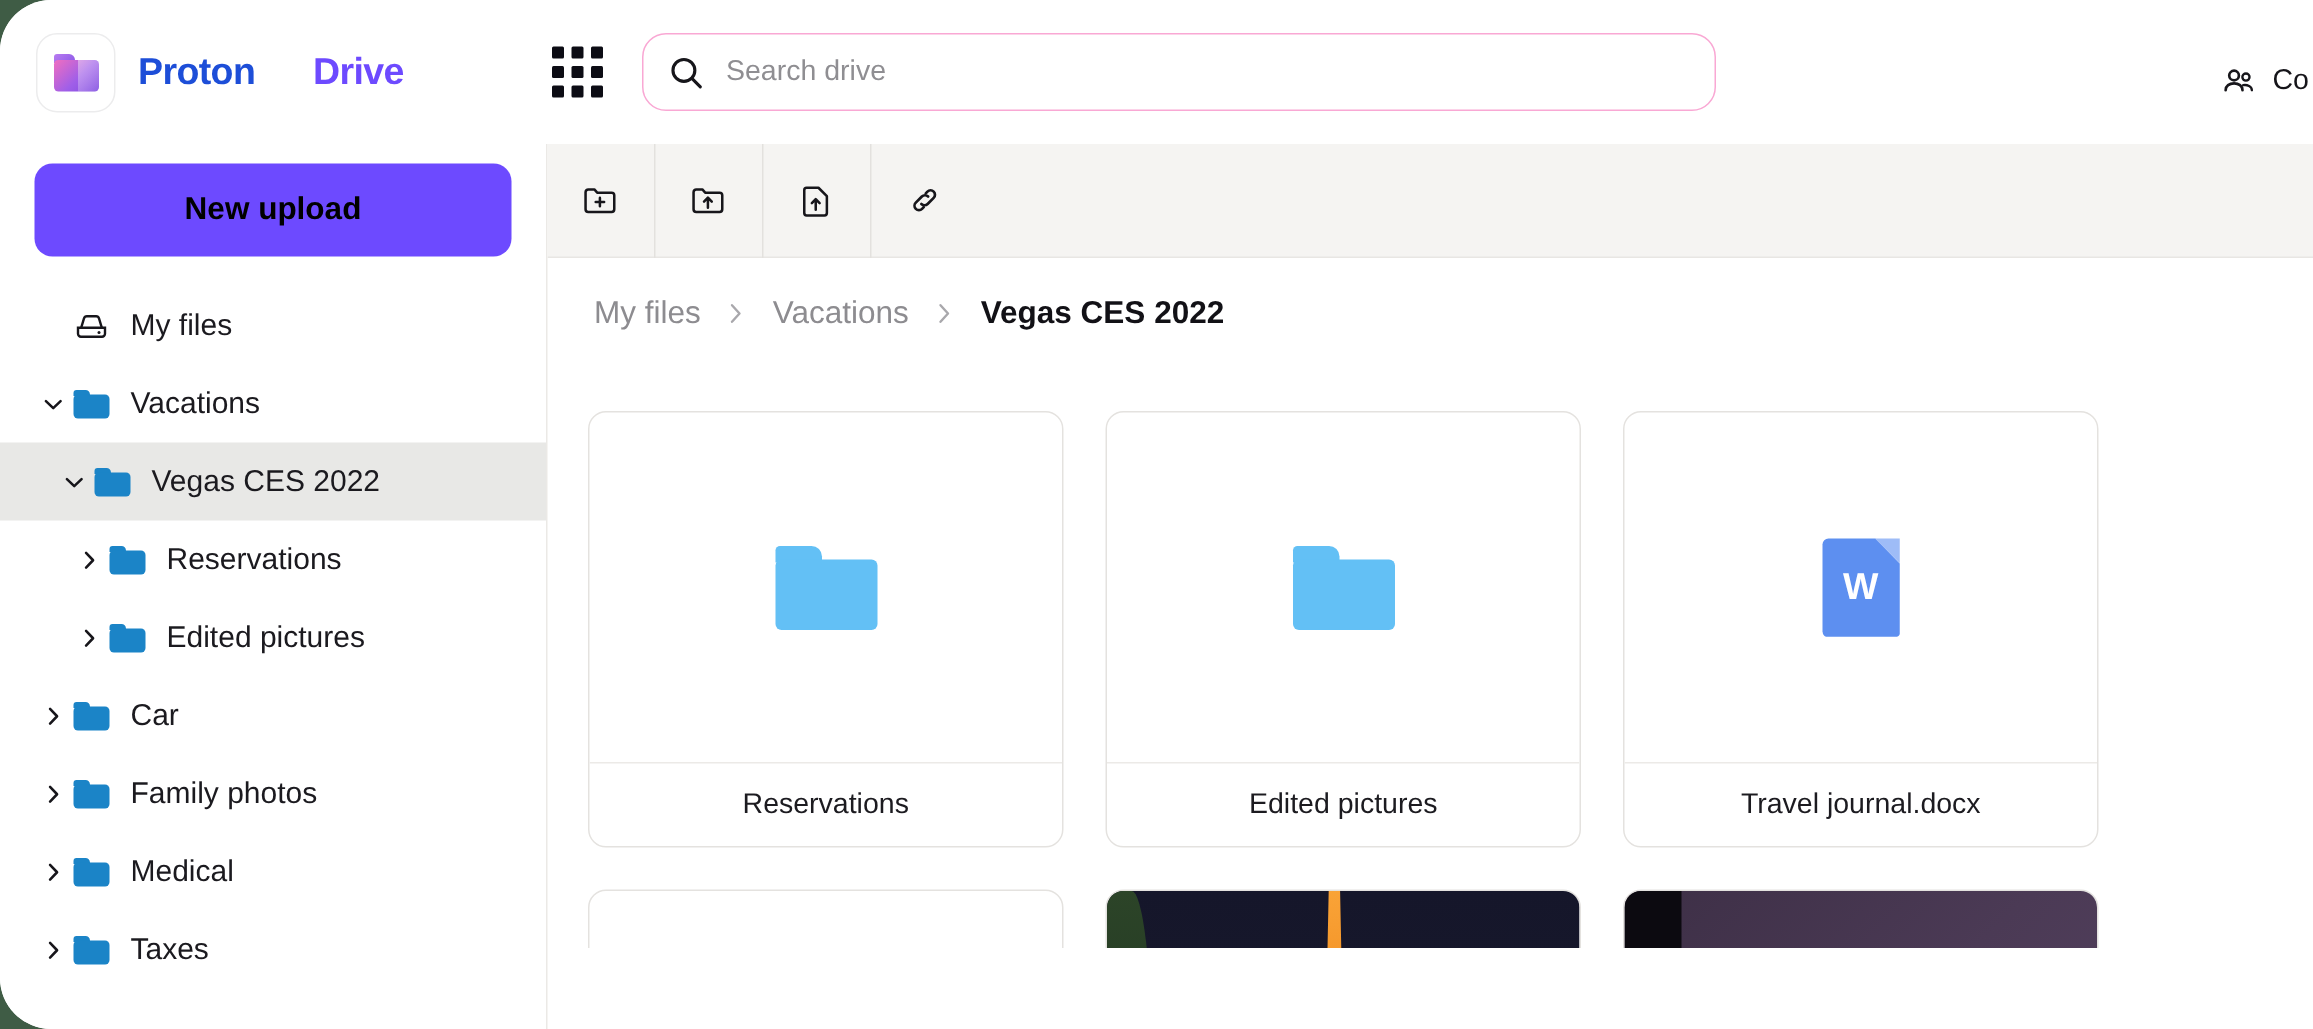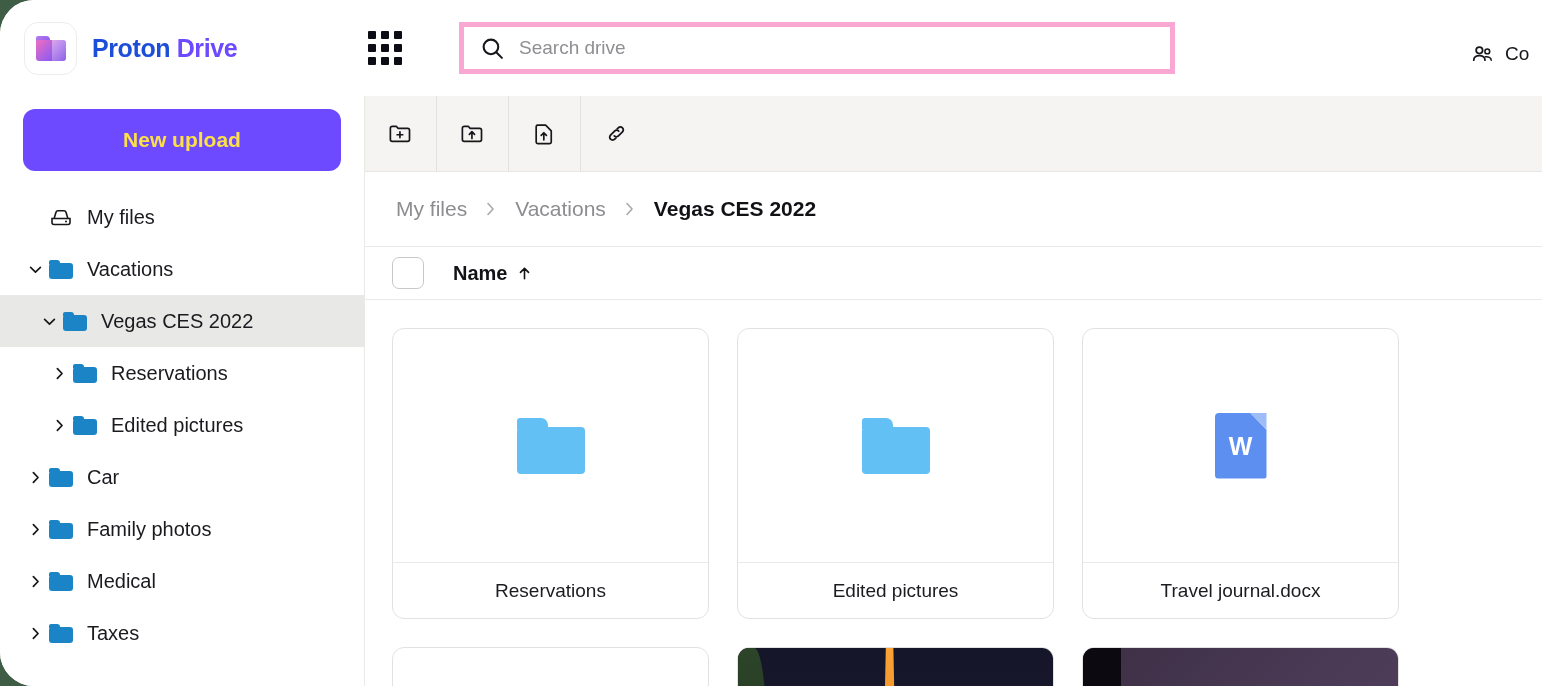--- a/index.html
+++ b/index.html
@@ -85,21 +85,21 @@
     background: linear-gradient(135deg, rgba(255,255,255,.42), rgba(255,255,255,.12));
   }
   .brand-name {
     margin-left: 15px;
     font-size: 25px;
     font-weight: 700;
     letter-spacing: -0.4px;
     white-space: nowrap;
   }
   .brand-name .p1 { color: #1d4ed8; }
-  .brand-name .p2 { color: #6d4aff; }
+  .brand-name .p2 { color: #6d4aff; margin-left: 32px; }
 
   .app-grid {
     width: 34px; height: 34px;
     margin-left: 4px;
     display: grid;
     grid-template-columns: repeat(3, 8px);
     grid-template-rows: repeat(3, 8px);
     gap: 5px;
     align-content: center;
     justify-content: center;
@@ -113,49 +113,48 @@
     border-radius: 1px;
   }
 
   .search-wrap {
     margin-left: 26px;
     flex: 0 0 auto;
   }
   #search-box {
     width: 716px;
     height: 52px;
-    border: 5px solid #f9a8d4;
-    border-radius: 0;
+    border: 1px solid #f9a8d4;
+    border-radius: 16px;
     background: #fff;
     display: flex;
     align-items: center;
     box-sizing: border-box;
     padding: 0 16px;
     cursor: text;
-    margin-left: 31px;
   }
   #search-box .mag { flex: 0 0 auto; display:block; }
   #search-input {
     border: none;
     outline: none;
     background: transparent;
     font-family: "Liberation Sans", sans-serif;
     font-size: 19px;
     color: #1d1c1f;
     margin-left: 14px;
     width: 630px;
     padding: 0;
   }
   #search-input::placeholder { color: #8f8e92; opacity: 1; }
 
   .topbar-right {
     margin-left: auto;
     display: flex;
     align-items: center;
-    padding-right: 10px;
+    padding-right: 0;
     flex: 0 0 auto;
     overflow: hidden;
     width: 62px;
     white-space: nowrap;
     margin-top: 12px;
   }
   .contacts-btn {
     display: flex;
     align-items: center;
     gap: 10px;
@@ -174,21 +173,21 @@
     background: #ffffff;
     box-sizing: border-box;
     overflow: hidden;
   }
   #new-upload-btn {
     margin: 13px 23px 0 23px;
     height: 62px;
     width: 318px;
     border-radius: 12px;
     background: #6d4aff;
-    color: #fde047;
+    color: #000000;
     font-size: 21px;
     font-weight: 700;
     border: none;
     font-family: "Liberation Sans", sans-serif;
     cursor: pointer;
     display: flex;
     align-items: center;
     justify-content: center;
   }
 
@@ -727,29 +726,20 @@
       </span>
       <span class="crumb">Vacations</span>
       <span class="crumb-sep">
         <svg width="14" height="20" viewBox="0 0 12 20" fill="none">
           <path d="M3 4.5 8 10l-5 5.5" stroke="#a9a8ac" stroke-width="1.6" stroke-linecap="round" stroke-linejoin="round"></path>
         </svg>
       </span>
       <span class="crumb current">Vegas CES 2022</span>
     </div>
 
-    <div id="list-header">
-      <span class="chk"></span>
-      <span class="col-name">
-        <span>Name</span>
-        <svg width="17" height="17" viewBox="0 0 16 16" fill="none">
-          <path d="M8 13V3.4M4.2 7 8 3.2 11.8 7" stroke="#131217" stroke-width="1.5" stroke-linecap="round" stroke-linejoin="round"></path>
-        </svg>
-      </span>
-    </div>
 
     <div id="grid">
 
       <div class="card">
         <div class="card-thumb">
           <span class="big-folder">
             <span class="ft"></span>
               <span class="fb"></span>
           </span>
         </div>

